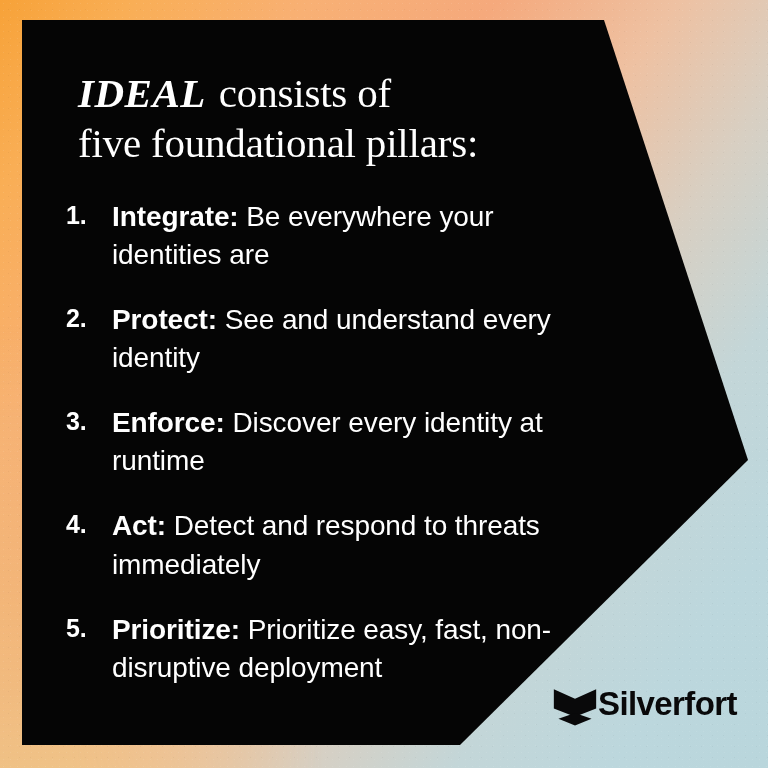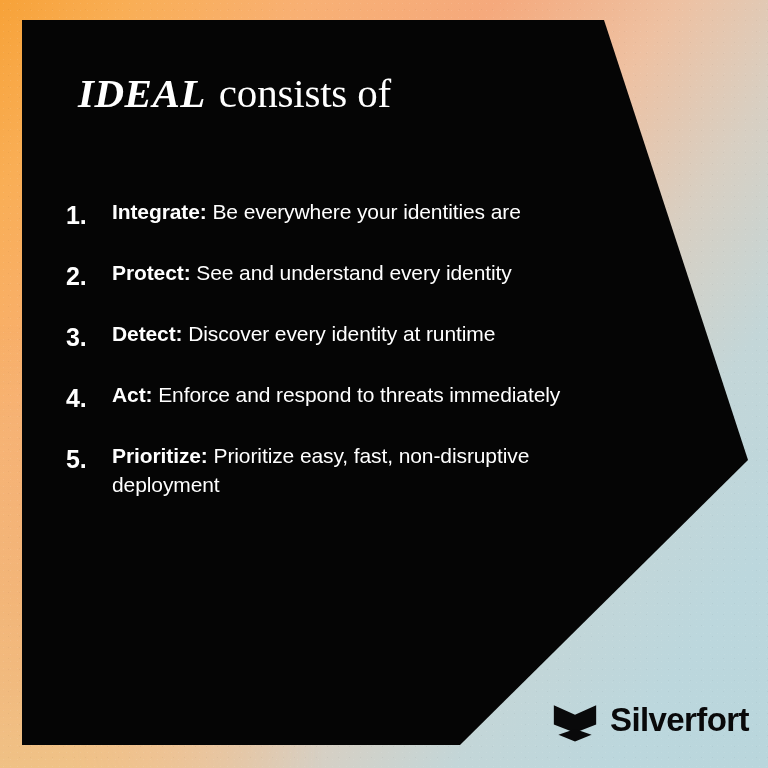--- a/index.html
+++ b/index.html
@@ -110,37 +110,36 @@
     text-align: left;
     color: #ffffff;
     font-size: 25px;
     font-weight: 700;
     line-height: 1.36;
     letter-spacing: -0.2px;
   }
   .pillar-body {
     flex: 1 1 auto;
     color: #ffffff;
-    font-size: 21px;
+    font-size: 28px;
     line-height: 1.36;
     font-weight: 400;
     letter-spacing: -0.1px;
   }
   .pillar-term {
     font-weight: 700;
   }
 
   
   .logo {
     position: absolute;
     left: 552px;
-    top: 696px;
+    top: 680px;
     display: flex;
     align-items: center;
-    gap: 12px;
   }
   .logo-mark {
     width: 46px;
     height: 46px;
     display: block;
   }
   .logo-word {
     color: #09090a;
     font-size: 33px;
     font-weight: 700;
@@ -156,20 +155,21 @@
   <div class="bg-gradient"></div>
   <div class="bg-tint-left"></div>
   <div class="bg-noise"></div>
 
   <div class="panel"></div>
 
   <div class="heading">
     <span class="heading-line">
       <span class="ideal">IDEAL</span><span> consists of</span>
     </span>
+    <span class="heading-line">five foundational pillars:</span>
   </div>
 
   <div class="pillars">
 
     <div class="pillar">
       <div class="pillar-num">1.</div>
       <div class="pillar-body">
         <span class="pillar-term">Integrate:</span>
         <span> Be everywhere your identities are</span>
       </div>
@@ -179,30 +179,30 @@
       <div class="pillar-num">2.</div>
       <div class="pillar-body">
         <span class="pillar-term">Protect:</span>
         <span> See and understand every identity</span>
       </div>
     </div>
 
     <div class="pillar">
       <div class="pillar-num">3.</div>
       <div class="pillar-body">
-        <span class="pillar-term">Detect:</span>
+        <span class="pillar-term">Enforce:</span>
         <span> Discover every identity at runtime</span>
       </div>
     </div>
 
     <div class="pillar">
       <div class="pillar-num">4.</div>
       <div class="pillar-body">
         <span class="pillar-term">Act:</span>
-        <span> Enforce and respond to threats immediately</span>
+        <span> Detect and respond to threats immediately</span>
       </div>
     </div>
 
     <div class="pillar">
       <div class="pillar-num">5.</div>
       <div class="pillar-body">
         <span class="pillar-term">Prioritize:</span>
         <span> Prioritize easy, fast, non-disruptive deployment</span>
       </div>
     </div>

